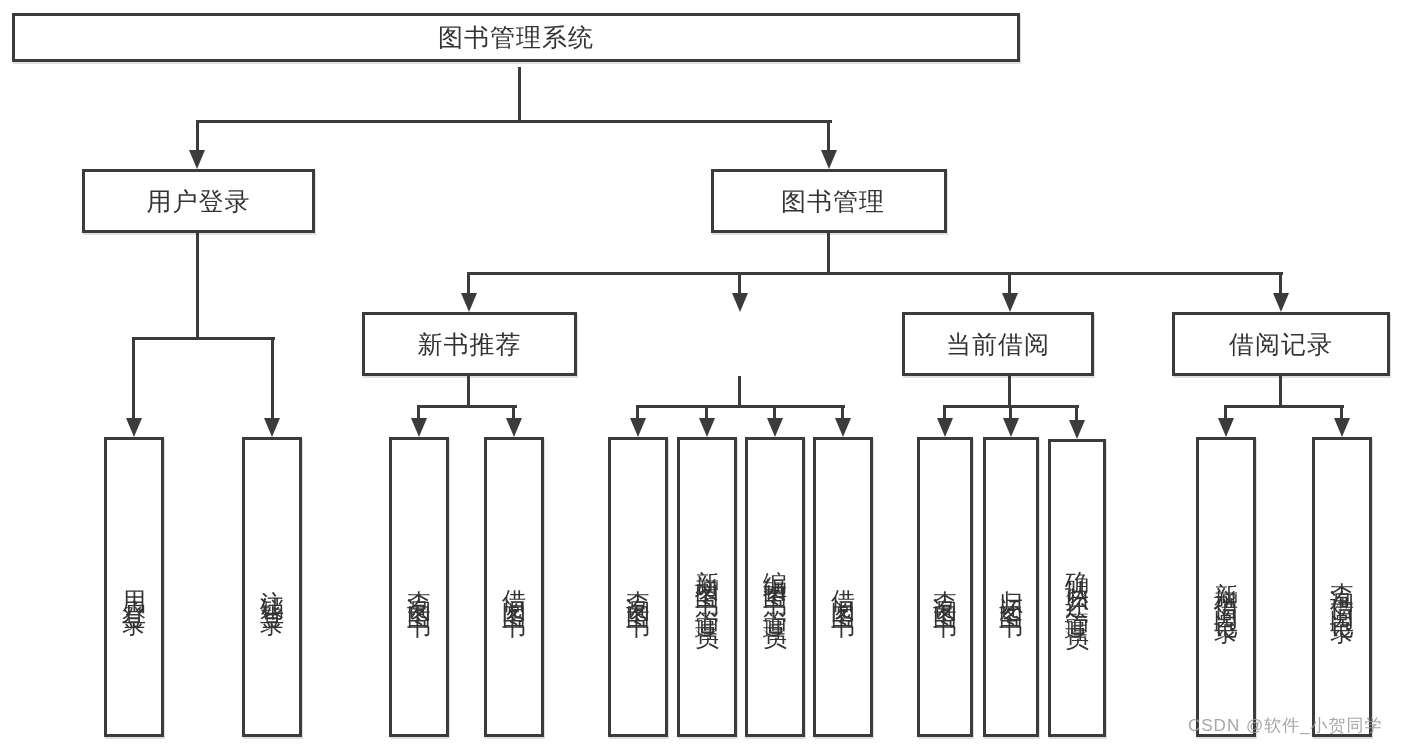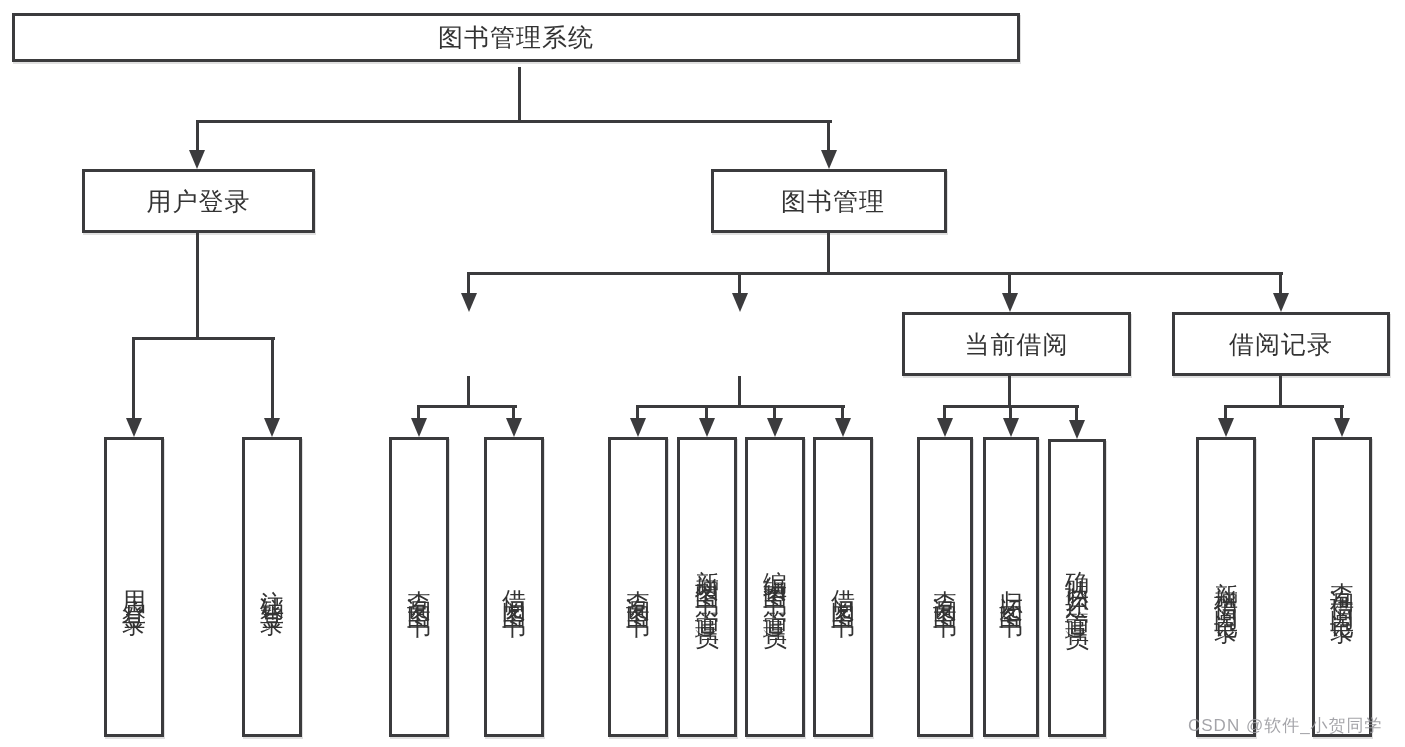--- a/index.html
+++ b/index.html
@@ -70,21 +70,24 @@
     <span class="hlabel">图书管理系统</span>
   </div>
 
   <div class="box" style="left:82px;top:169px;width:233px;height:64px;">
     <span class="hlabel">用户登录</span>
   </div>
   <div class="box" style="left:711px;top:169px;width:236px;height:64px;padding-left:8px;">
     <span class="hlabel">图书管理</span>
   </div>
 
-  <div class="box" style="left:902px;top:312px;width:229px;height:64px;">
+  <div class="box" style="left:362px;top:312px;width:215px;height:64px;">
+    <span class="hlabel">新书推荐</span>
+  </div>
+  <div class="box" style="left:902px;top:312px;width:192px;height:64px;">
     <span class="hlabel">当前借阅</span>
   </div>
   <div class="box" style="left:1172px;top:312px;width:218px;height:64px;">
     <span class="hlabel">借阅记录</span>
   </div>
 
   <div class="box vbox" style="left:104px;top:437px;width:60px;height:300px;">
     <span class="vlabel">用户登录</span>
   </div>
   <div class="box vbox" style="left:242px;top:437px;width:60px;height:300px;">

